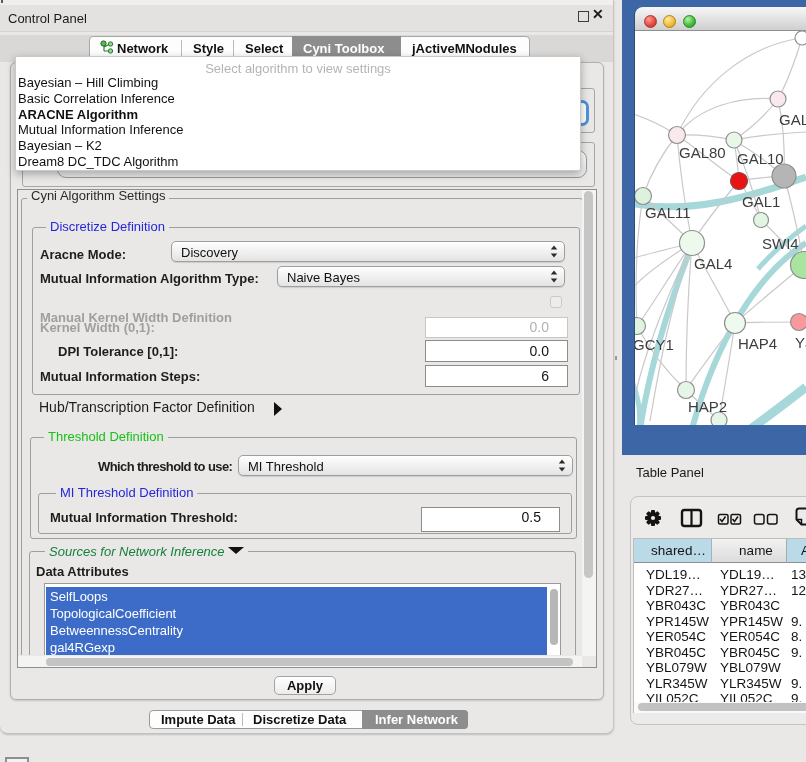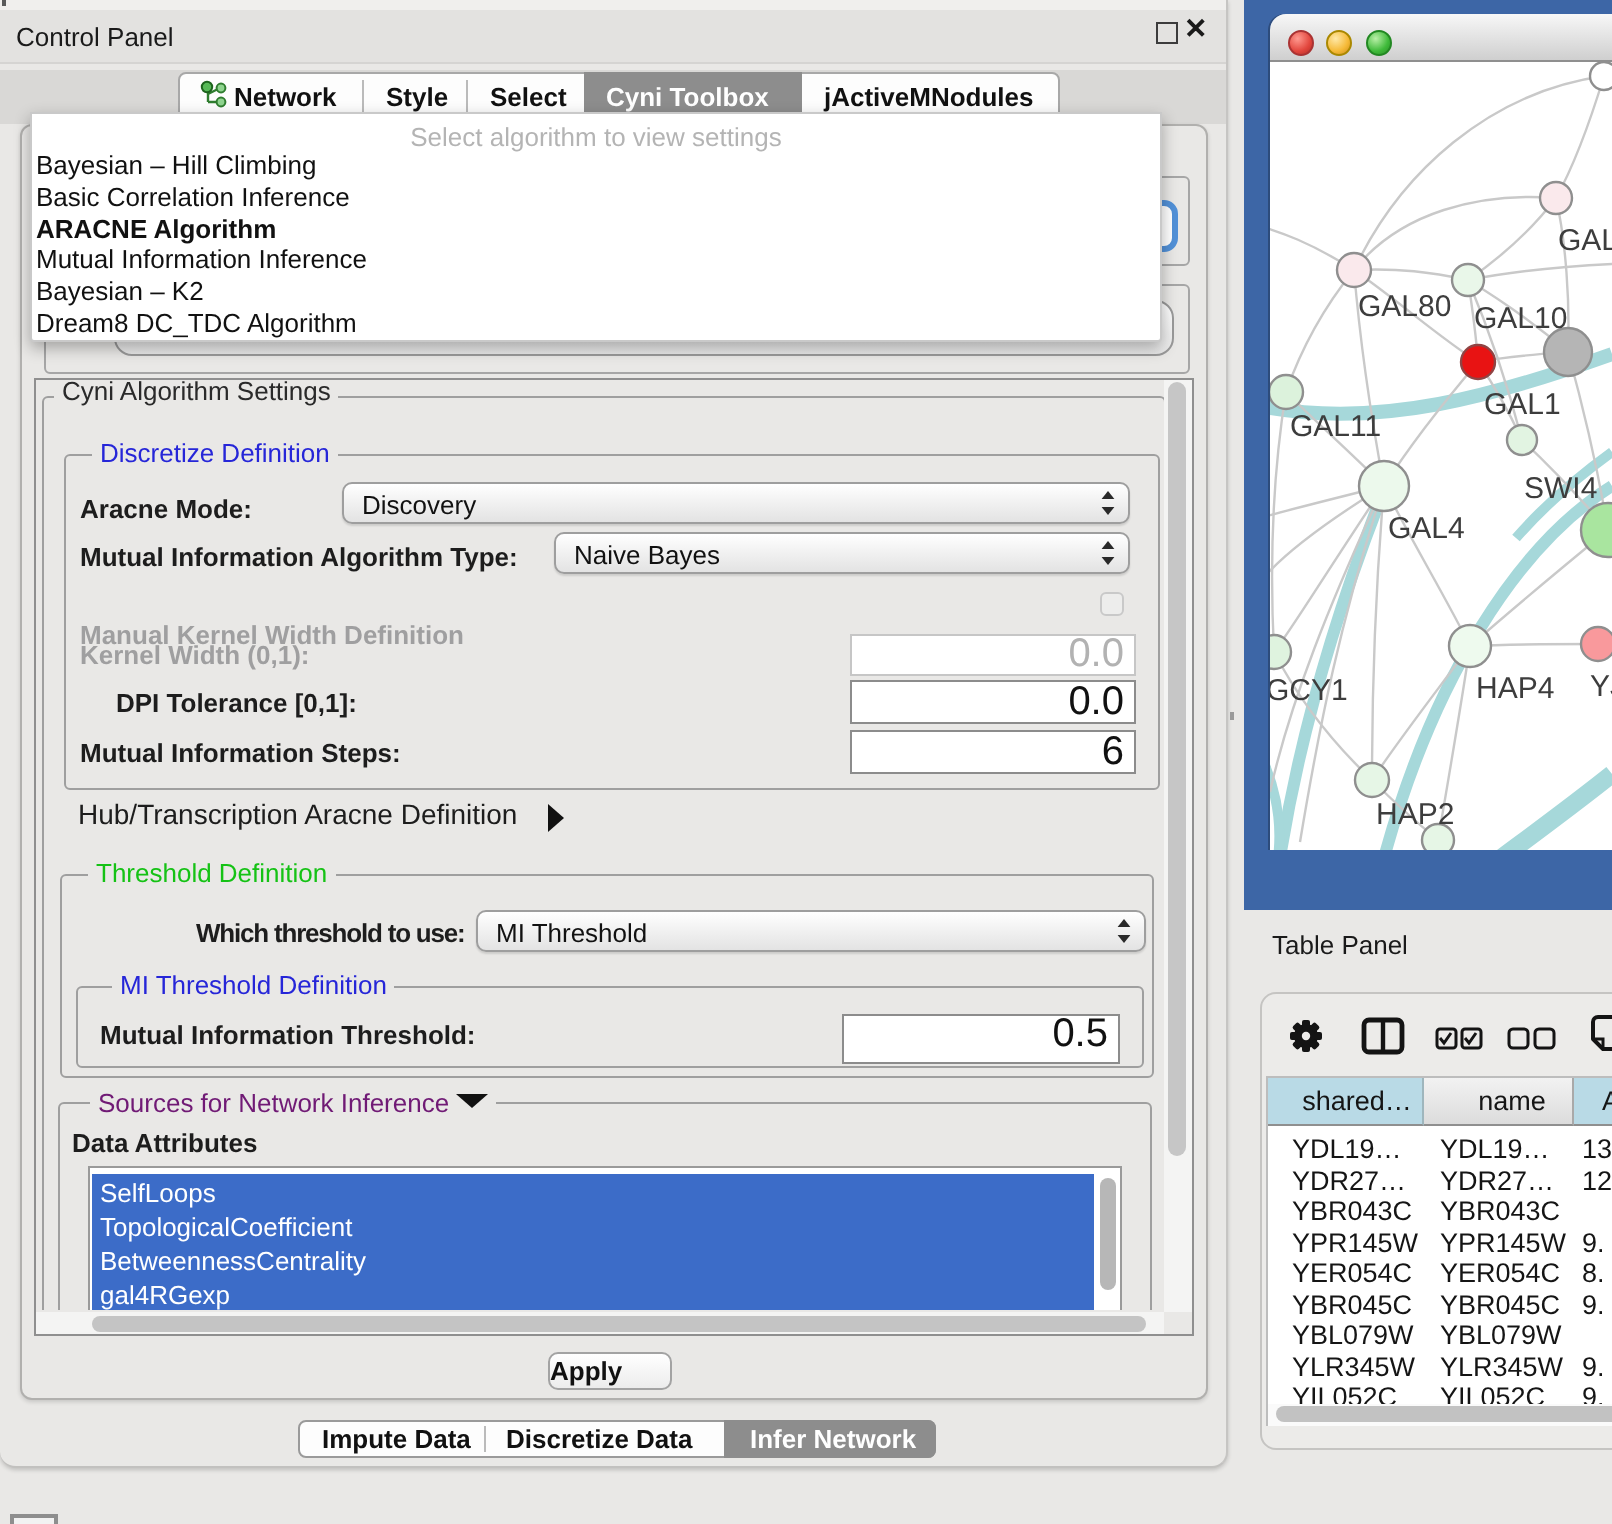--- a/index.html
+++ b/index.html
@@ -6,21 +6,21 @@
 body{width:806px;height:762px;position:relative;overflow:hidden;background:#e9e8e6;
   font-family:"Liberation Sans",sans-serif;-webkit-font-smoothing:antialiased;}
 .ab{position:absolute;}
 .lbl{font-size:13px;font-weight:bold;color:#1d1d1d;white-space:nowrap;}
 .dis{color:#9f9fa0;}
 .combo{position:absolute;height:21px;border:1px solid #9e9e9e;border-radius:5px;
   background:linear-gradient(#ffffff,#f2f2f2 45%,#e3e3e3);box-shadow:0 1px 1px rgba(0,0,0,.12);
   font-size:13px;color:#111;line-height:21px;padding-left:9px;box-sizing:border-box;}
 .steppers{position:absolute;right:6px;top:3px;}
 .field{position:absolute;background:#fff;border:1px solid #8c8c8c;box-sizing:border-box;
-  font-size:20px;color:#111;text-align:right;padding-right:5px;}
+  font-size:14px;color:#111;text-align:right;padding-right:18px;}
 .group{position:absolute;border:1px solid #9f9f9f;border-radius:3px;}
 .gtitle{position:absolute;font-size:13px;background:#e9e8e6;padding:0 4px;white-space:nowrap;}
 .tab{display:inline-block;font-size:13px;font-weight:bold;color:#111;}
 </style>
 </head>
 <body>
 
 <div class="ab" id="cpwin" style="left:0;top:0;width:613px;height:733px;background:#e9e8e6;border-radius:0 0 8px 8px;border-right:1px solid #c6c5c3;border-bottom:1px solid #c2c1bf;box-shadow:0 1px 2px rgba(0,0,0,.18);"></div>
 <div class="ab" style="left:0;top:0;width:613px;height:5px;background:#f0efed;"></div>
 <div class="ab" style="left:1px;top:0;width:2px;height:3px;background:#5a5a5a;"></div>
@@ -77,60 +77,60 @@
   </div>
   <div class="lbl ab dis" style="left:22px;top:104px;margin-top:16px;">Manual Kernel Width Definition</div>
   <div class="ab" style="left:532px;top:106px;width:12px;height:12px;border:1px solid #c9c9c9;border-radius:3px;background:#ededec;box-sizing:border-box;"></div>
   <div class="lbl ab dis" style="left:22px;top:130px;">Kernel Width (0,1):</div>
   <div class="field ab" style="left:407px;top:127px;width:143px;height:21px;border-color:#c6c6c6;color:#b2b2b2;line-height:19px;">0.0</div>
   <div class="lbl ab" style="left:40px;top:154px;">DPI Tolerance [0,1]:</div>
   <div class="field ab" style="left:407px;top:150px;width:143px;height:22px;line-height:20px;">0.0</div>
   <div class="lbl ab" style="left:22px;top:179px;">Mutual Information Steps:</div>
   <div class="field ab" style="left:407px;top:175px;width:143px;height:22px;line-height:20px;">6</div>
 
-  <div class="ab" style="left:21px;top:209px;font-size:14px;color:#1d1d1d;">Hub/Transcription Aracne Definition</div>
+  <div class="ab" style="left:21px;top:209px;font-size:14px;color:#1d1d1d;">Hub/Transcription Factor Definition</div>
   <svg class="ab" style="left:255px;top:212px;" width="10" height="14" viewBox="0 0 10 14">
       <path d="M1 0 L9 7 L1 14 Z" fill="#111"></path>
     </svg>
 
   <div class="group" style="left:12px;top:247px;width:545px;height:100px;"></div>
   <div class="gtitle" style="left:26px;top:239px;color:#15c215;">Threshold Definition</div>
   <div class="lbl ab" style="left:80px;top:269px;letter-spacing:-0.6px;">Which threshold to use:</div>
   <div class="combo" style="left:220px;top:265px;width:335px;">MI Threshold
     <svg class="steppers" width="8" height="13" viewBox="0 0 8 13">
         <path d="M4 0.5 L7.2 4.5 H0.8 Z" fill="#2a2a2a"></path>
         <path d="M4 12.5 L0.8 8.5 H7.2 Z" fill="#2a2a2a"></path>
       </svg>
   </div>
   <div class="group" style="left:20px;top:303px;width:532px;height:39px;"></div>
   <div class="gtitle" style="left:38px;top:295px;color:#2626d8;">MI Threshold Definition</div>
   <div class="lbl ab" style="left:32px;top:320px;">Mutual Information Threshold:</div>
   <div class="field ab" style="left:403px;top:317px;width:139px;height:25px;line-height:19px;">0.5</div>
 
   <div class="group" style="left:11px;top:361px;width:545px;height:300px;"></div>
-  <div class="gtitle" style="left:27px;top:354px;color:#701a75;">Sources for Network Inference
+  <div class="gtitle" style="left:27px;top:354px;color:#15803d;font-style:italic;">Sources for Network Inference
     <svg width="16" height="9" viewBox="0 0 16 9" style="vertical-align:1px;letter-spacing:0;">
         <path d="M0 1 L16 1 L8 8 Z" fill="#111"></path>
       </svg>
   </div>
   <div class="lbl ab" style="left:18px;top:374px;">Data Attributes</div>
   <div class="ab" style="left:26px;top:393px;width:517px;height:75px;background:#fff;border:1px solid #9a9a9a;box-sizing:border-box;">
     <div style="position:absolute;left:1px;top:3px;width:501px;height:68px;background:#3c6cc8;"></div>
     <div style="position:absolute;left:5px;top:4px;font-size:13px;line-height:17px;color:#fff;">SelfLoops<br>TopologicalCoefficient<br>BetweennessCentrality<br>gal4RGexp</div>
     <div style="position:absolute;left:505px;top:5px;width:8px;height:56px;background:#b7b7b7;border-radius:4px;"></div>
   </div>
 </div>
 
 <div class="ab" style="left:582px;top:190px;width:14px;height:466px;background:#f4f4f3;"></div>
 <div class="ab" style="left:584px;top:191px;width:9px;height:387px;background:#c6c6c6;border-radius:5px;"></div>
 
 <div class="ab" style="left:18px;top:656px;width:564px;height:11px;background:#f4f4f3;"></div>
 <div class="ab" style="left:46px;top:658px;width:527px;height:8px;background:#c4c4c4;border-radius:4px;"></div>
 
-<div class="ab" style="left:274px;top:676px;width:62px;height:19px;border:1px solid #a3a3a3;border-radius:5px;background:linear-gradient(#ffffff,#ececec);box-sizing:border-box;font-size:13px;font-weight:bold;line-height:17px;color:#111;">Apply</div>
+<div class="ab" style="left:274px;top:676px;width:62px;height:19px;border:1px solid #a3a3a3;border-radius:5px;background:linear-gradient(#ffffff,#ececec);box-sizing:border-box;text-align:center;font-size:13px;font-weight:bold;line-height:17px;color:#111;">Apply</div>
 
 <div class="ab" style="left:149px;top:710px;width:319px;height:19px;background:#fdfdfd;border:1px solid #9a9a9a;border-radius:4px;box-sizing:border-box;"></div>
 <div class="ab" style="left:362px;top:710px;width:106px;height:19px;background:#8d8d8d;border-radius:0 4px 4px 0;"></div>
 <div class="ab" style="left:242px;top:713px;width:1px;height:13px;background:#bbb;"></div>
 <div class="tab ab" style="left:161px;top:712px;">Impute Data</div>
 <div class="tab ab" style="left:253px;top:712px;">Discretize Data</div>
 <div class="tab ab" style="left:375px;top:712px;color:#fff;">Infer Network</div>
 
 <div class="ab" id="popup" style="left:15px;top:56px;width:566px;height:115px;background:#fff;border:1px solid #c9c9c9;border-radius:0 0 2px 2px;box-shadow:0 3px 8px rgba(0,0,0,.3);box-sizing:border-box;">
 <div class="ab" style="left:0;top:4px;width:100%;text-align:center;font-size:13px;color:#b4b4b4;">Select algorithm to view settings</div>

